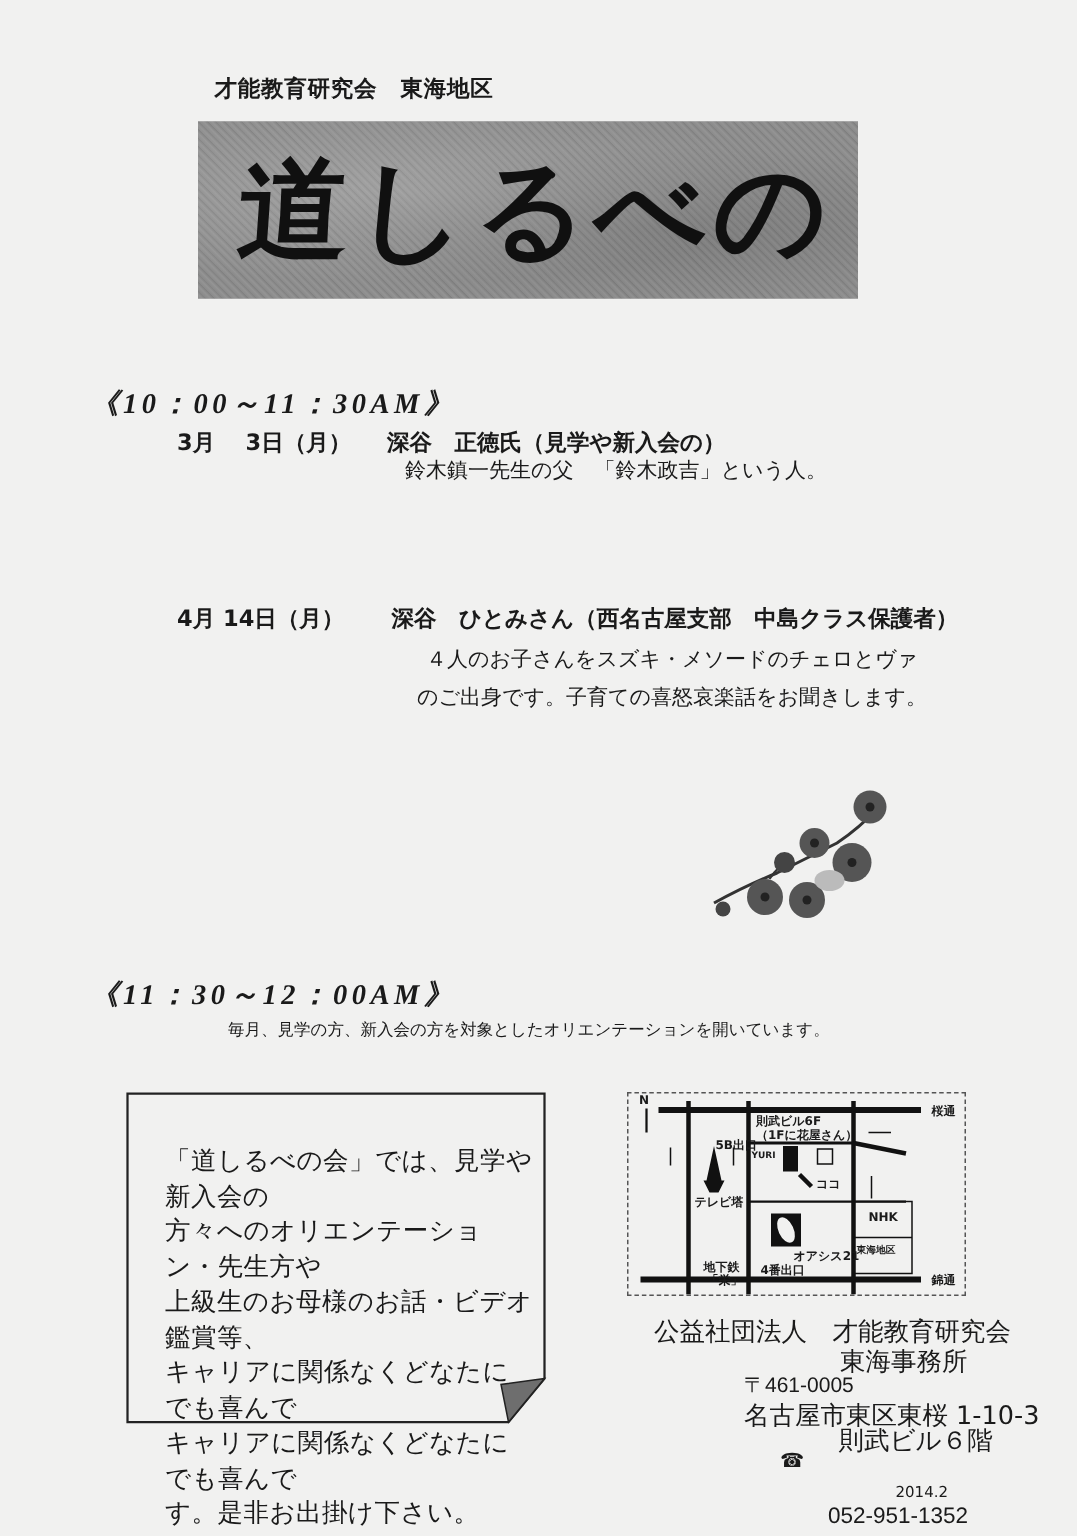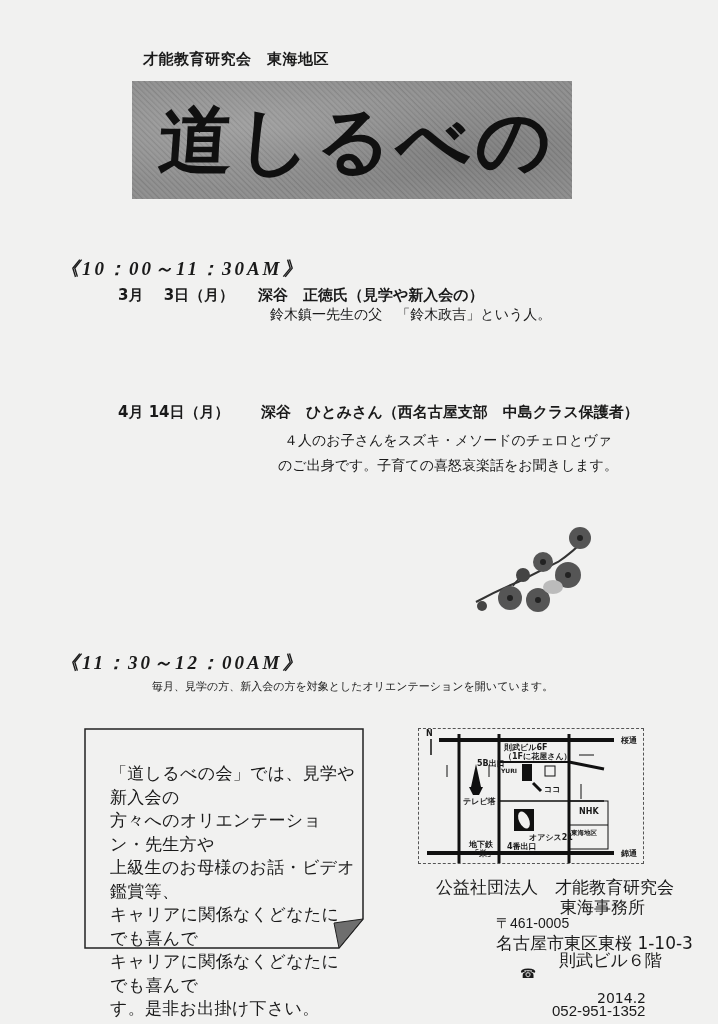--- a/index.html
+++ b/index.html
@@ -146,13 +146,13 @@
   <span class="map-label" style="left:52px; top:119px;">「栄」</span>
 </div>
 
 <div class="abs footer" style="left:436px; top:876px;">公益社団法人　才能教育研究会</div>
 <div class="abs footer" style="left:560px; top:896px;">東海事務所</div>
 <div class="abs footer footer-num" style="left:496px; top:915px;">〒461-0005</div>
 <div class="abs footer" style="left:496px; top:932px;">名古屋市東区東桜 1-10-3</div>
 <div class="abs footer" style="left:559px; top:949px;">則武ビル６階</div>
 <div class="abs" style="left:520px; top:966px; font-size:13px;">☎</div>
 <div class="abs footer footer-num" style="left:552px; top:1002px; font-size:15px;">052-951-1352</div>
-<div class="abs footer" style="left:597px; top:990px; font-size:14px;">2014.2</div>
+<div class="abs footer" style="left:597px; top:990px; font-size:10px;">2014.2</div>
 
 </body></html>

